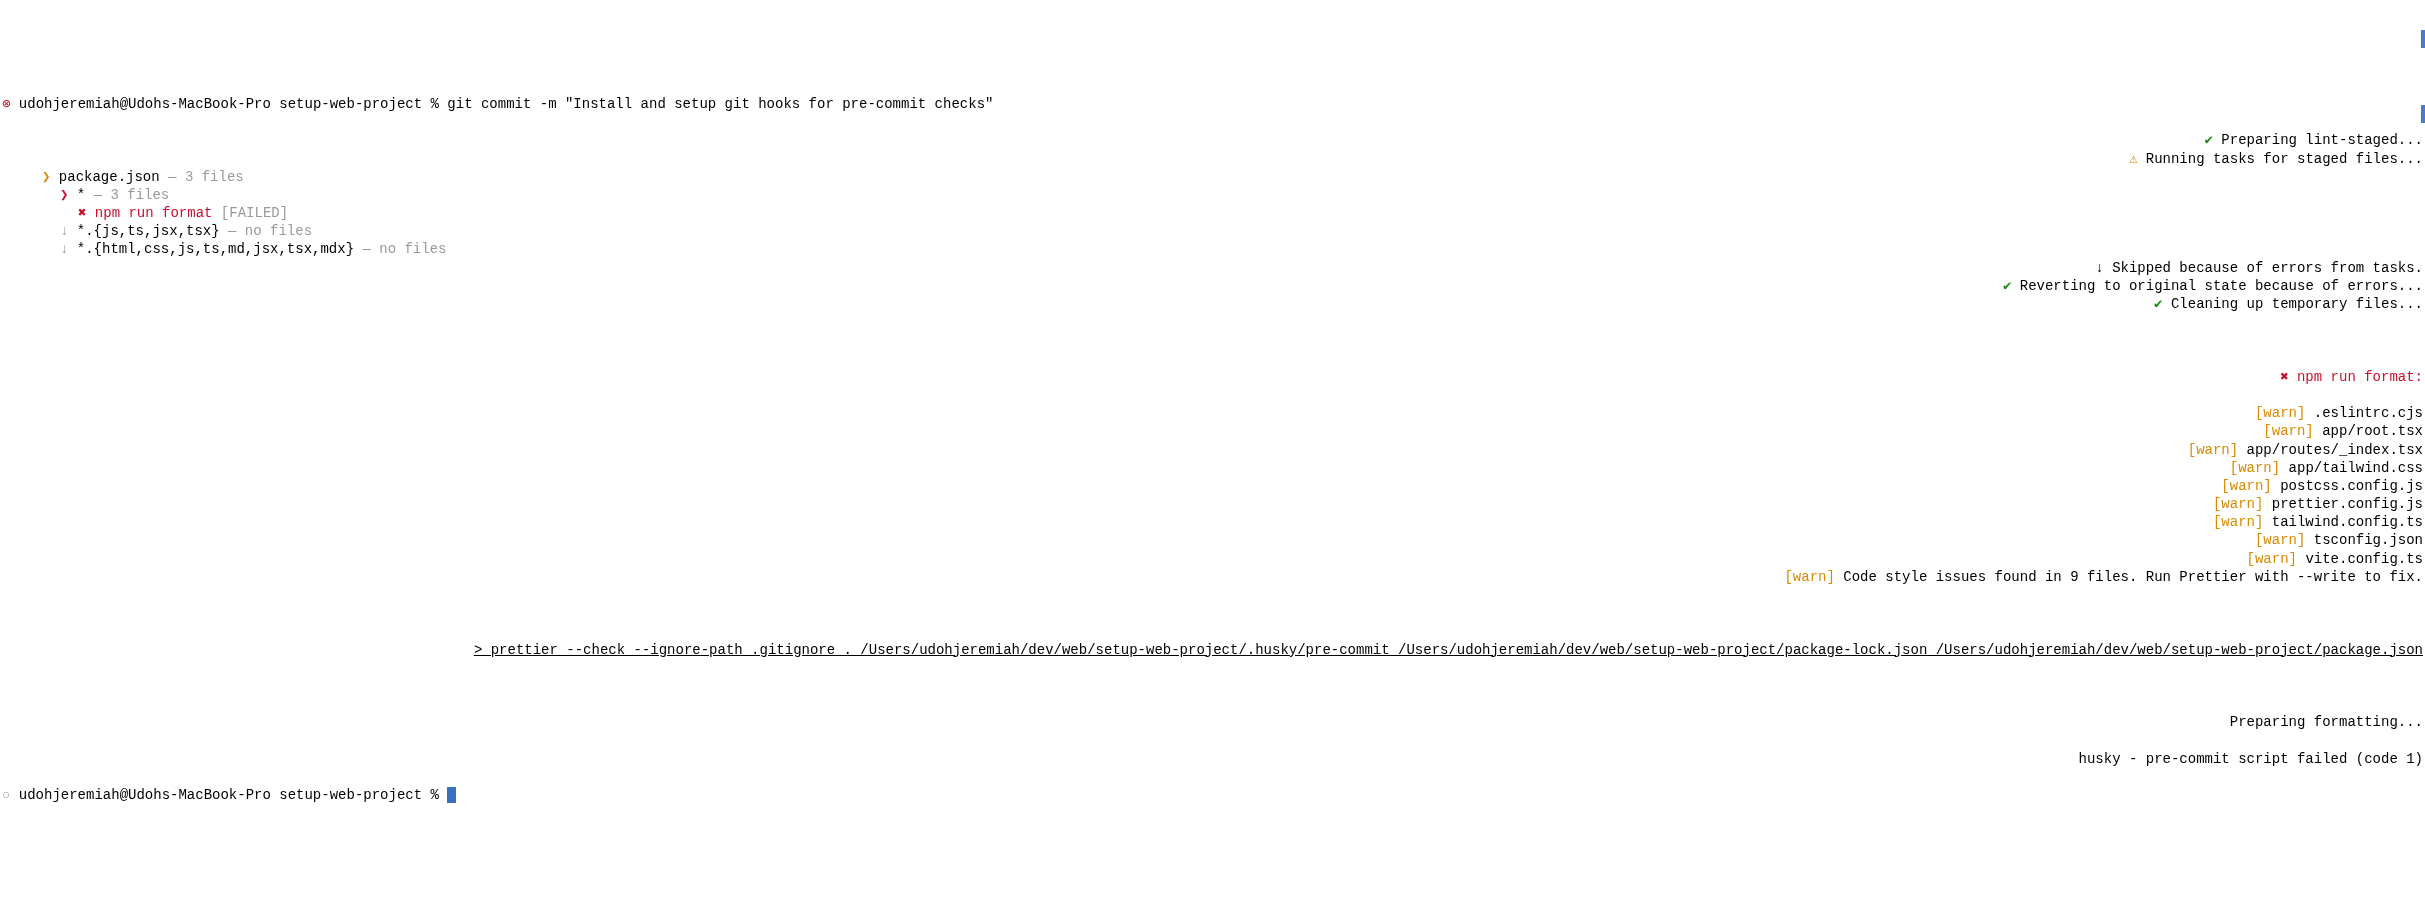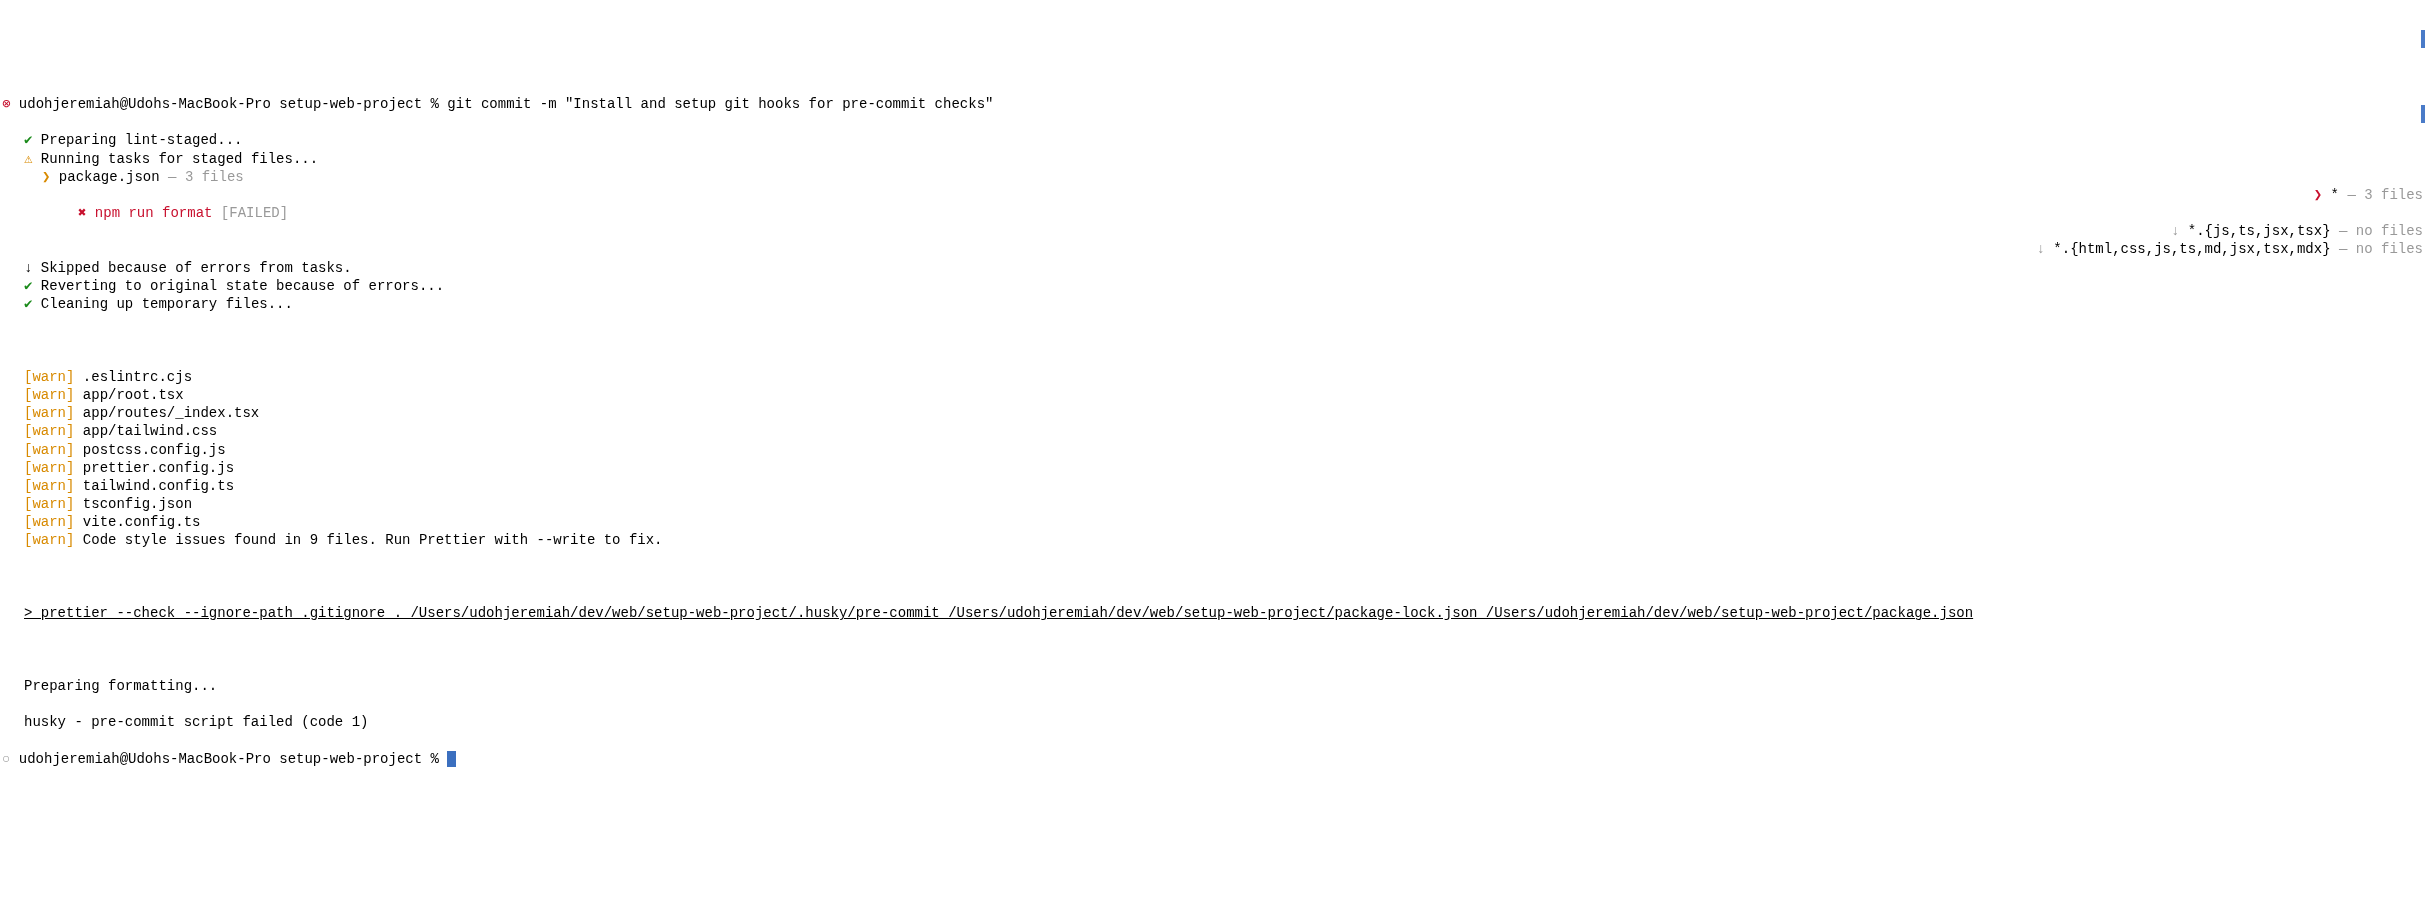--- a/index.html
+++ b/index.html
@@ -18,23 +18,23 @@
     }
     .line {
       display: block;
     }
     .red { color: #c8102e; }
     .green { color: #1a8a1a; }
     .orange { color: #d88a00; }
     .gray { color: #999999; }
     .black { color: #000000; }
     .indent0 { padding-left: 0px; font-family: Liberation Mono, monospace; }
-    .indent1 { padding-left: 22px; }
+    .indent1 { padding-left: 22px; text-align: right; }
     .indent2 { padding-left: 40px; }
-    .indent3 { padding-left: 58px; text-align: right; }
+    .indent3 { padding-left: 58px; }
     .indent4 { padding-left: 76px; }
     .cursor-block {
       display: inline-block;
       width: 9px;
       height: 16px;
       background: #3b6fbf;
       vertical-align: text-bottom;
     }
     .right-edge {
       position: fixed;
@@ -47,20 +47,21 @@
   </style>
 </head>
 <body>
 
 
 
 <div>
 <div class="line indent0"><span class="red">⊗</span> <span>udohjeremiah@Udohs-MacBook-Pro</span> <span>setup-web-project</span> <span>%</span> <span>git commit -m "Install and setup git hooks for pre-commit checks"</span></div>
 <div id="steps-container"><div class="line indent1"><span class="green">✔</span> <span>Preparing lint-staged...</span></div><div class="line indent1"><span class="orange">⚠</span> <span>Running tasks for staged files...</span></div><div class="line indent2"><span class="orange">❯</span> <span>package.json</span><span class="gray"> — 3 files</span></div><div class="line indent3"><span class="red">❯</span> <span class="black">*</span><span class="gray"> — 3 files</span></div><div class="line indent4"><span class="red">✖</span> <span class="red">npm run format</span><span class="gray"> [FAILED]</span></div><div class="line indent3"><span class="gray">↓</span> <span>*.{js,ts,jsx,tsx}</span><span class="gray"> — no files</span></div><div class="line indent3"><span class="gray">↓</span> <span>*.{html,css,js,ts,md,jsx,tsx,mdx}</span><span class="gray"> — no files</span></div><div class="line indent1"><span class="black">↓</span> <span>Skipped because of errors from tasks.</span></div><div class="line indent1"><span class="green">✔</span> <span>Reverting to original state because of errors...</span></div><div class="line indent1"><span class="green">✔</span> <span>Cleaning up temporary files...</span></div></div>
 <div class="line indent1">&nbsp;</div>
+<div class="line indent1"><span class="red">✖</span> <span class="red">npm run format:</span></div>
 <div id="warns-container"><div class="line indent1"><span class="orange">[warn]</span> <span>.eslintrc.cjs</span></div><div class="line indent1"><span class="orange">[warn]</span> <span>app/root.tsx</span></div><div class="line indent1"><span class="orange">[warn]</span> <span>app/routes/_index.tsx</span></div><div class="line indent1"><span class="orange">[warn]</span> <span>app/tailwind.css</span></div><div class="line indent1"><span class="orange">[warn]</span> <span>postcss.config.js</span></div><div class="line indent1"><span class="orange">[warn]</span> <span>prettier.config.js</span></div><div class="line indent1"><span class="orange">[warn]</span> <span>tailwind.config.ts</span></div><div class="line indent1"><span class="orange">[warn]</span> <span>tsconfig.json</span></div><div class="line indent1"><span class="orange">[warn]</span> <span>vite.config.ts</span></div><div class="line indent1"><span class="orange">[warn]</span> <span>Code style issues found in 9 files. Run Prettier with --write to fix.</span></div></div>
 <div class="line indent1">&nbsp;</div>
 <div class="line indent1" style="white-space: pre-wrap; word-break: break-all; text-decoration: underline;">&gt; prettier --check --ignore-path .gitignore . /Users/udohjeremiah/dev/web/setup-web-project/.husky/pre-commit /Users/udohjeremiah/dev/web/setup-web-project/package-lock.json /Users/udohjeremiah/dev/web/setup-web-project/package.json</div>
 <div class="line indent1">&nbsp;</div>
 <div class="line indent1">Preparing formatting...</div>
 <div class="line indent1">husky - pre-commit script failed (code 1)</div>
 <div class="line indent0"><span class="gray">○</span> <span>udohjeremiah@Udohs-MacBook-Pro</span> <span>setup-web-project</span> <span>%</span> <span class="cursor-block"></span></div>
 </div>
 
 <div class="right-edge edge1"></div>

